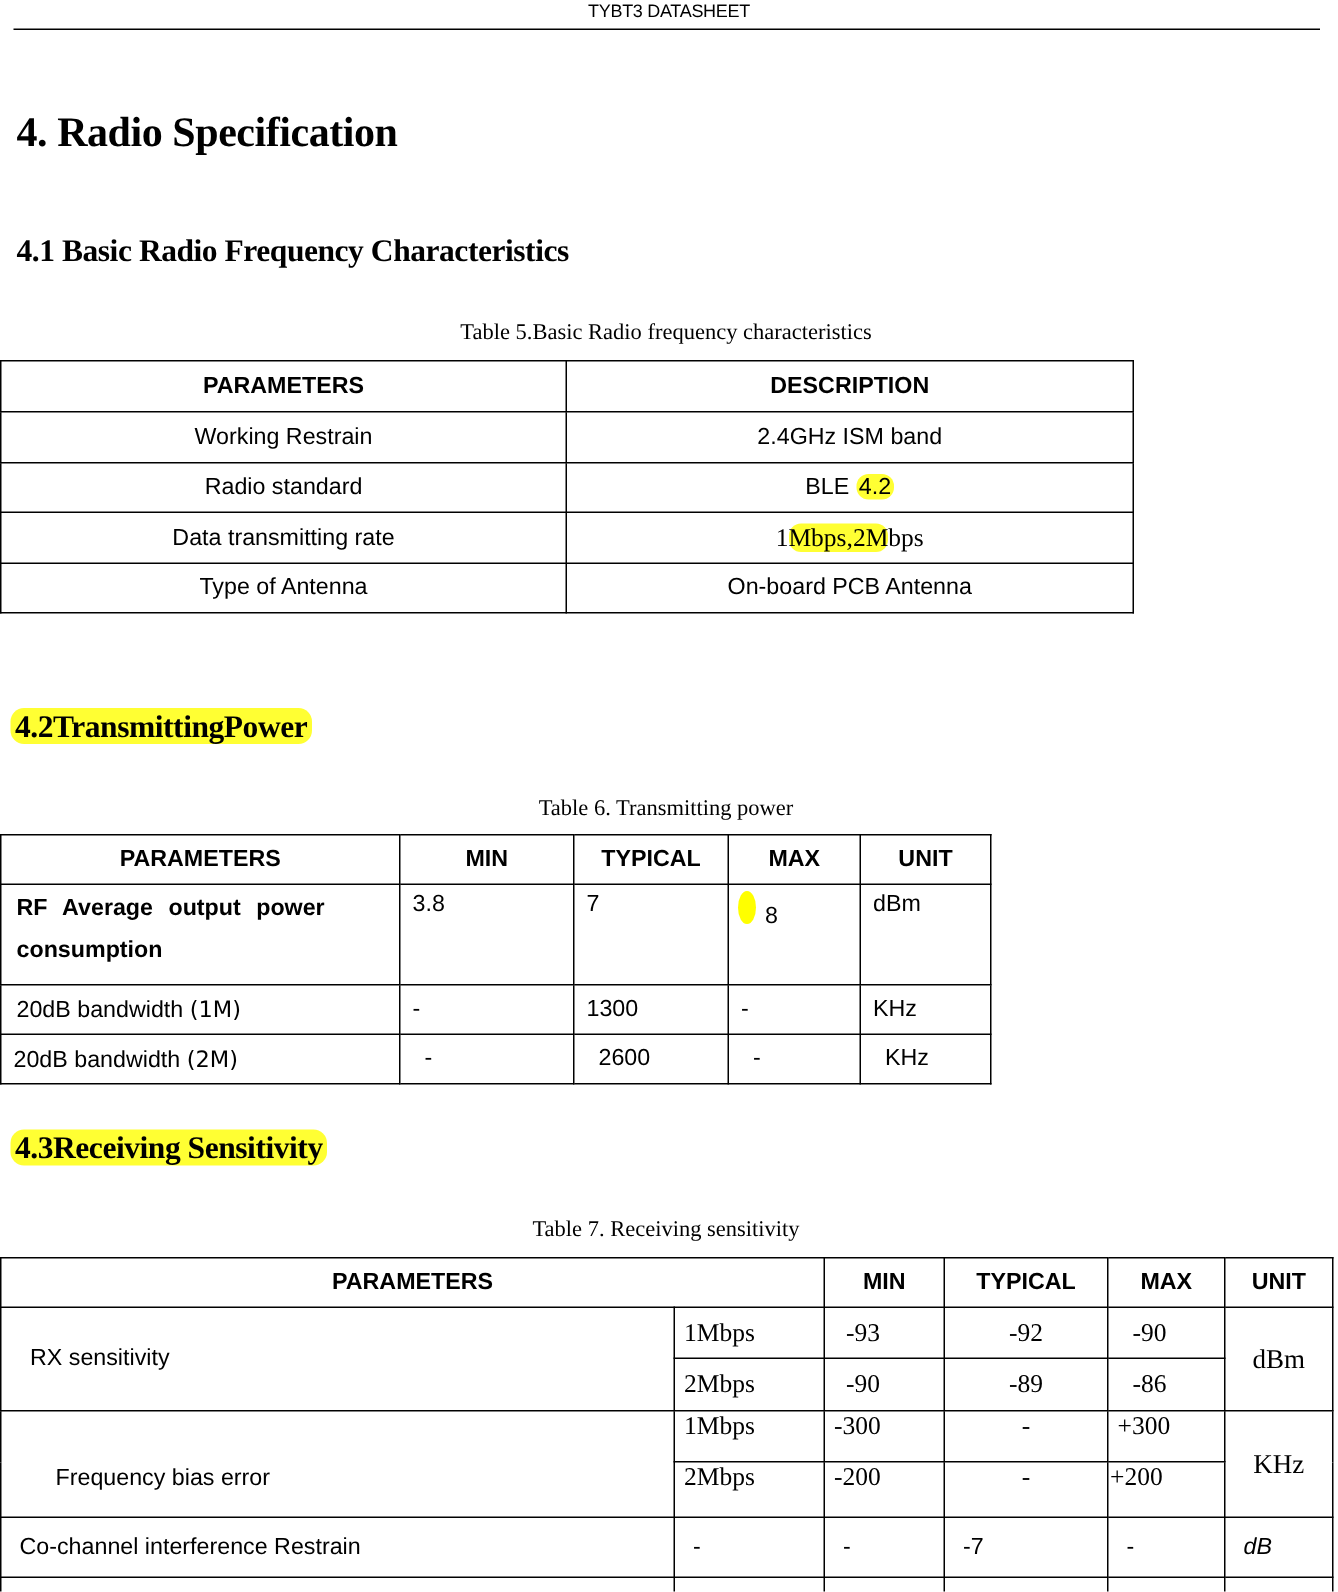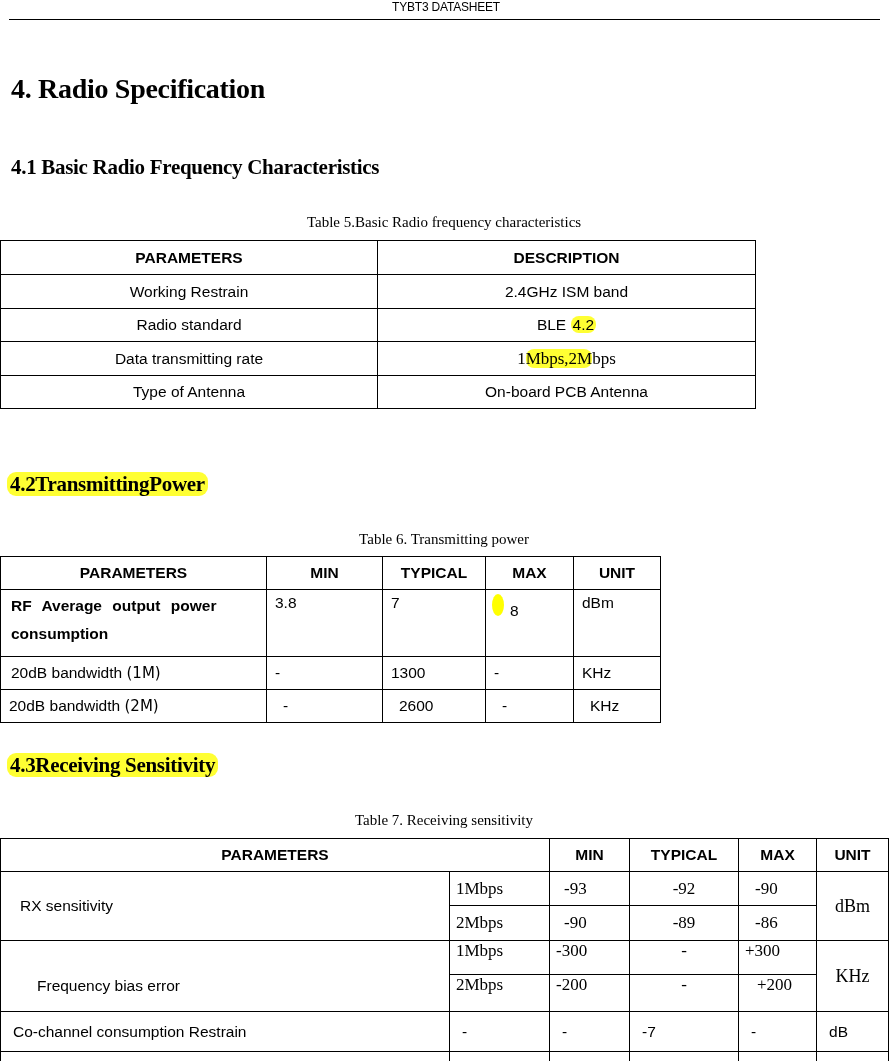--- a/index.html
+++ b/index.html
@@ -146,30 +146,30 @@
     <td class="l serif topcell" style="padding-left:6px; padding-top:0;">1Mbps</td>
     <td class="l serif topcell" style="padding-left:6px; padding-top:0;">-300</td>
     <td class="c serif topcell" style="padding-top:0;">-</td>
     <td class="l serif topcell" style="padding-left:6px; padding-top:0;">+300</td>
     <td rowspan="2" class="c serif" style="font-size:18px;">KHz</td>
   </tr>
   <tr style="height:37px">
     <td class="l serif topcell" style="padding-left:6px; padding-top:0;">2Mbps</td>
     <td class="l serif topcell" style="padding-left:6px; padding-top:0;">-200</td>
     <td class="c serif topcell" style="padding-top:0;">-</td>
-    <td class="l serif topcell" style="padding-left:18px; padding-top:0;">+200</td>
+    <td class="l serif topcell" style="padding-left:1px; padding-top:0;">+200</td>
   </tr>
 
   <tr style="height:40px">
-    <td class="l" style="padding-left:12px;">Co-channel consumption Restrain</td>
+    <td class="l" style="padding-left:12px;">Co-channel interference Restrain</td>
     <td class="l" style="padding-left:12px;">-</td>
     <td class="l" style="padding-left:12px;">-</td>
     <td class="l" style="padding-left:12px;">-7</td>
     <td class="l" style="padding-left:12px;">-</td>
-    <td class="l" style="padding-left:12px;">dB</td>
+    <td class="l" style="padding-left:12px;font-style:italic;">dB</td>
   </tr>
   <tr style="height:12px">
     <td style="border-bottom:none;"></td>
     <td style="border-bottom:none;"></td>
     <td style="border-bottom:none;"></td>
     <td style="border-bottom:none;"></td>
     <td style="border-bottom:none;"></td>
     <td style="border-bottom:none;"></td>
   </tr>
 </tbody>

